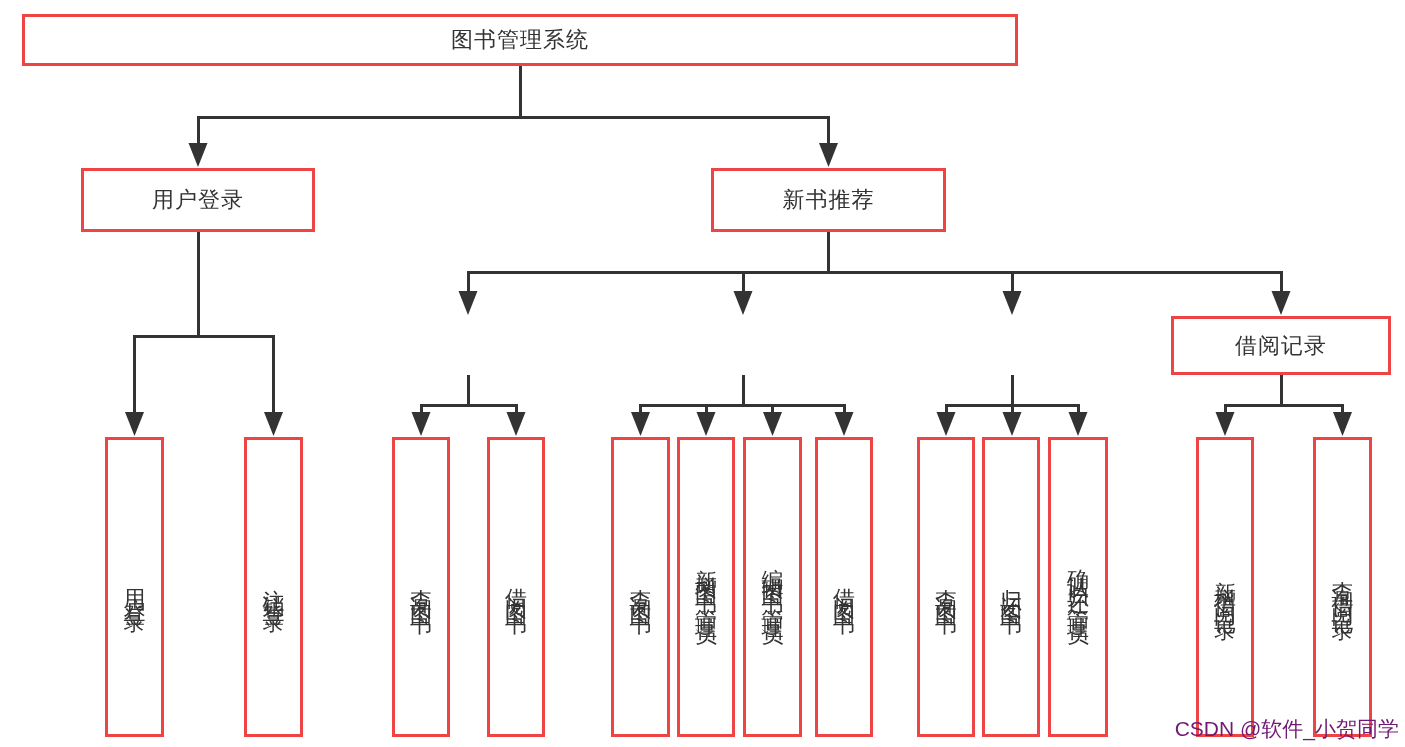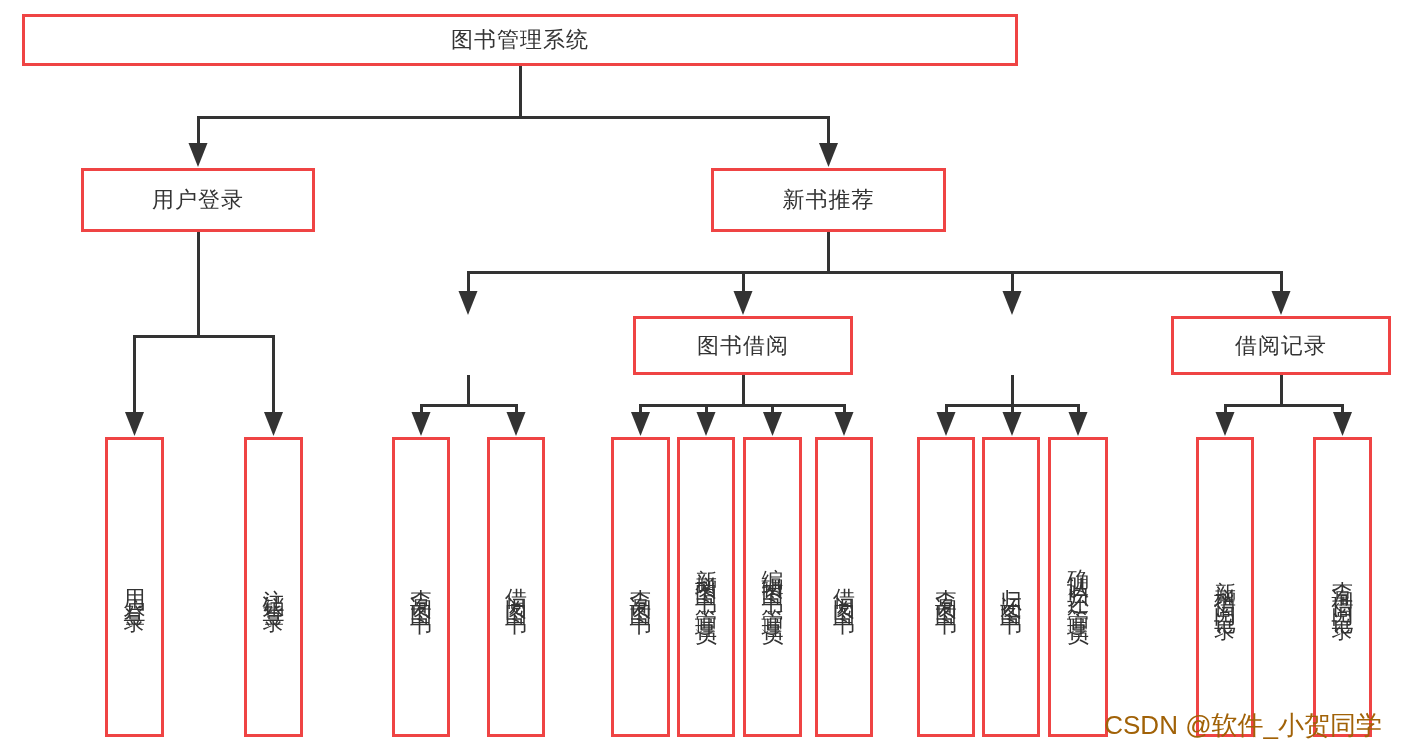--- a/index.html
+++ b/index.html
@@ -43,25 +43,25 @@
   }
   .node-v span {
     writing-mode: vertical-rl;
     text-orientation: mixed;
     font-size: 22px;
     letter-spacing: 8px;
     line-height: 1;
   }
   .watermark {
     position: absolute;
-    right: 23px;
+    right: 6px;
     bottom: 4px;
     z-index: 5;
-    color: #a16207;
-    font-size: 26px;
+    color: #701a75;
+    font-size: 21px;
     white-space: nowrap;
   }
 </style>
 </head>
 <body>
 
 <div class="stage">
 
   <svg class="connectors" width="1405" height="747" viewBox="0 0 1405 747">
     <g stroke="#333333" stroke-width="3" fill="none" shape-rendering="crispEdges">
@@ -136,23 +136,20 @@
     <span>图书管理系统</span>
   </div>
 
   <div class="node node-h" style="left:81px;top:168px;width:234px;height:64px">
     <span>用户登录</span>
   </div>
   <div class="node node-h" style="left:711px;top:168px;width:235px;height:64px">
     <span>新书推荐</span>
   </div>
 
-  <div class="node node-h" style="left:633px;top:316px;width:220px;height:59px">
-    <span>图书借阅</span>
-  </div>
   <div class="node node-h" style="left:1171px;top:316px;width:220px;height:59px">
     <span>借阅记录</span>
   </div>
 
   <div class="node node-v" style="left:105px;top:437px;width:59px;height:300px">
     <span>用户登录</span>
   </div>
   <div class="node node-v" style="left:244px;top:437px;width:59px;height:300px">
     <span>注销登录</span>
   </div>

